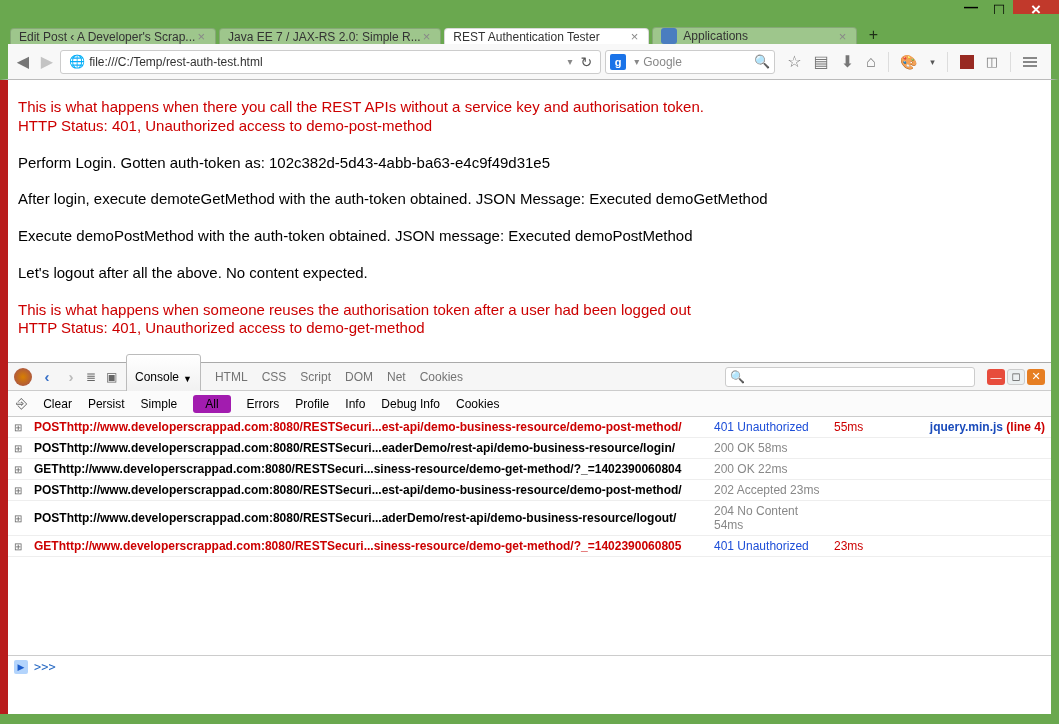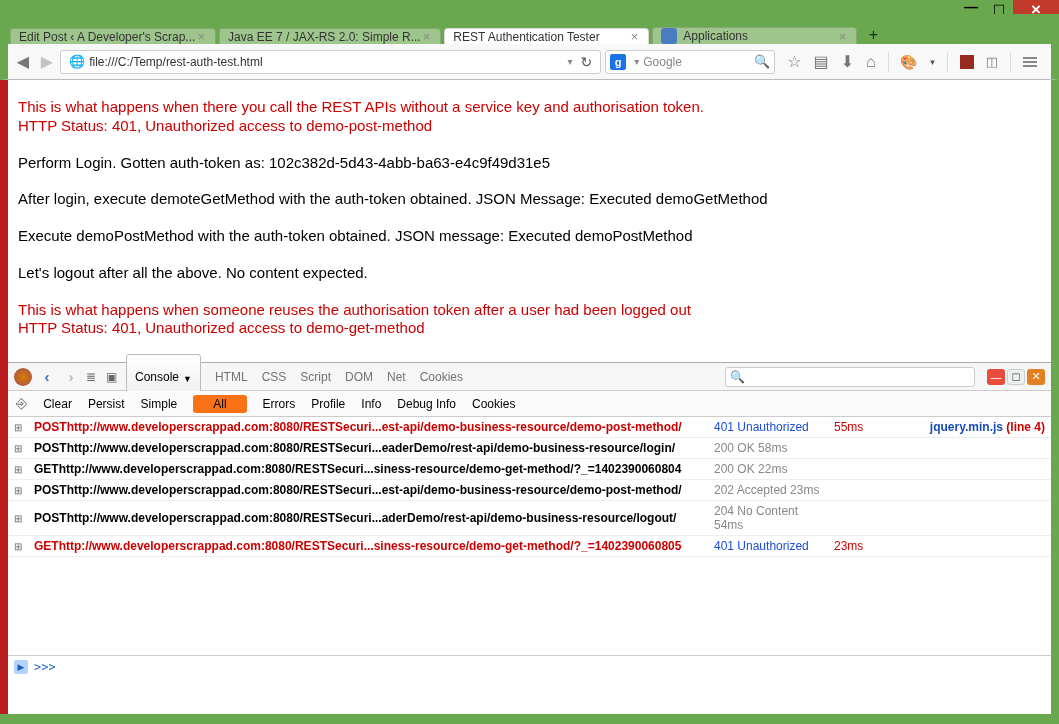--- a/index.html
+++ b/index.html
@@ -58,21 +58,21 @@
 .panel-tabs { display:flex; gap: 14px; margin-left:8px;}
 .panel-tabs span { color:#737373;text-align:center; }
 .dt-search { margin-left:auto; width:250px; height:20px; border:1px solid #ccc; border-radius:3px; background:#fff; display:flex;align-items:center; padding:0 4px;}
 .dt-winbtns { display:flex; gap:2px; margin-left:6px;}
 .dt-wbtn { width:18px;height:16px;border-radius:3px; background:#e74c3c; font-size:11px; color:#fff; display:flex;align-items:center;justify-content:center;}
 .dt-wbtn.o { background:#e67e22;}
 .dt-wbtn.b { background:#ecf0f1;color:#555;border:1px solid #ccc;}
 
 .dt-sub { height:26px; display:flex; align-items:center; gap:16px; padding:0 8px; font-size:12px; border-bottom:1px solid #ccc; background:#fbfbfb;}
 .dt-sub .cmdicon { font-size:14px; color:#666;}
-.pill { background:#f97316; padding: 2px 20px; border-radius:3px;}
+.pill { background:#a21caf; padding: 2px 12px; border-radius:3px;}
 
 .netlist { flex:1; background:#fff; font-size:12px; overflow:auto;}
 .nrow { display:flex; align-items:center; border-bottom:1px solid #eee; padding: 3px 6px; gap:10px;}
 .nrow.err { color:#cc0000;}
 .expander { color:#666; font-size:10px; width:10px;}
 .method-url { display:flex; font-weight:bold; width: 670px; white-space:nowrap; overflow:hidden;}
 .status { color:#888; font-weight:normal; width:110px;}
 .nrow.err .status { color:#1d4ed8;}
 .timing { color:#888; font-weight:normal; width:50px;}
 .nrow.err .timing { color:#cc0000;}

